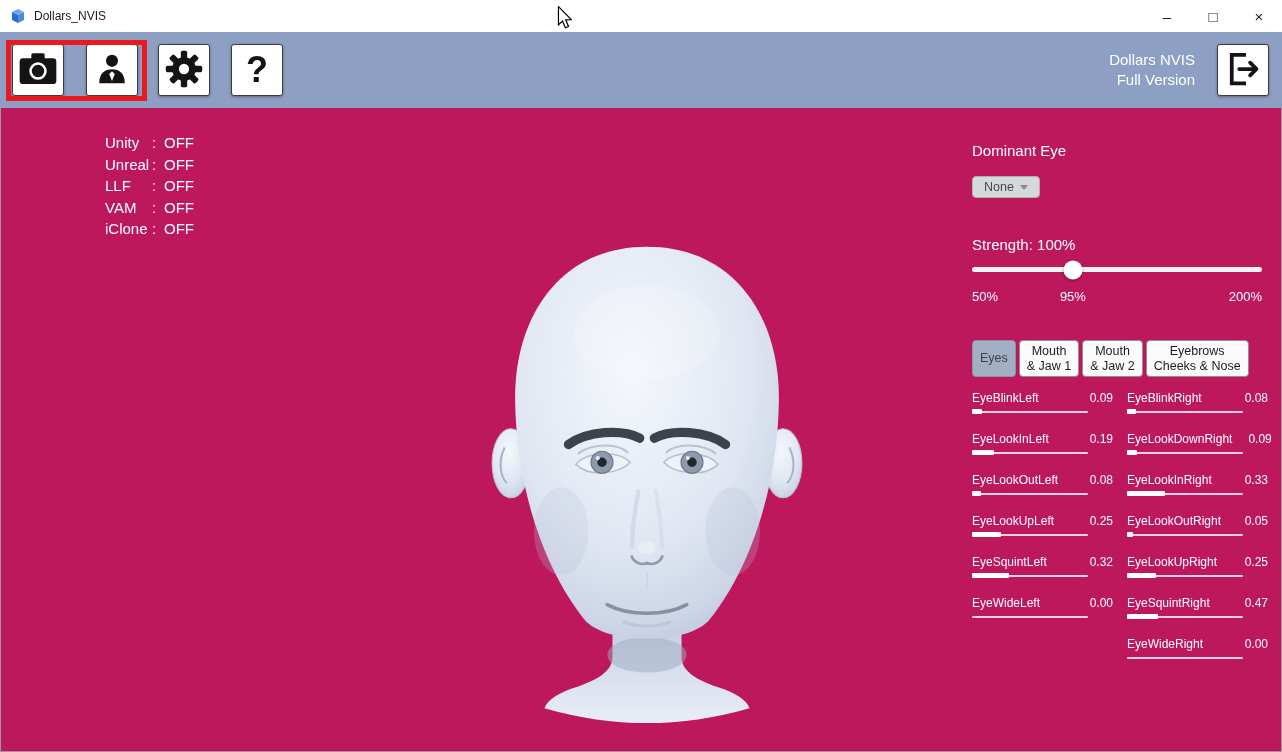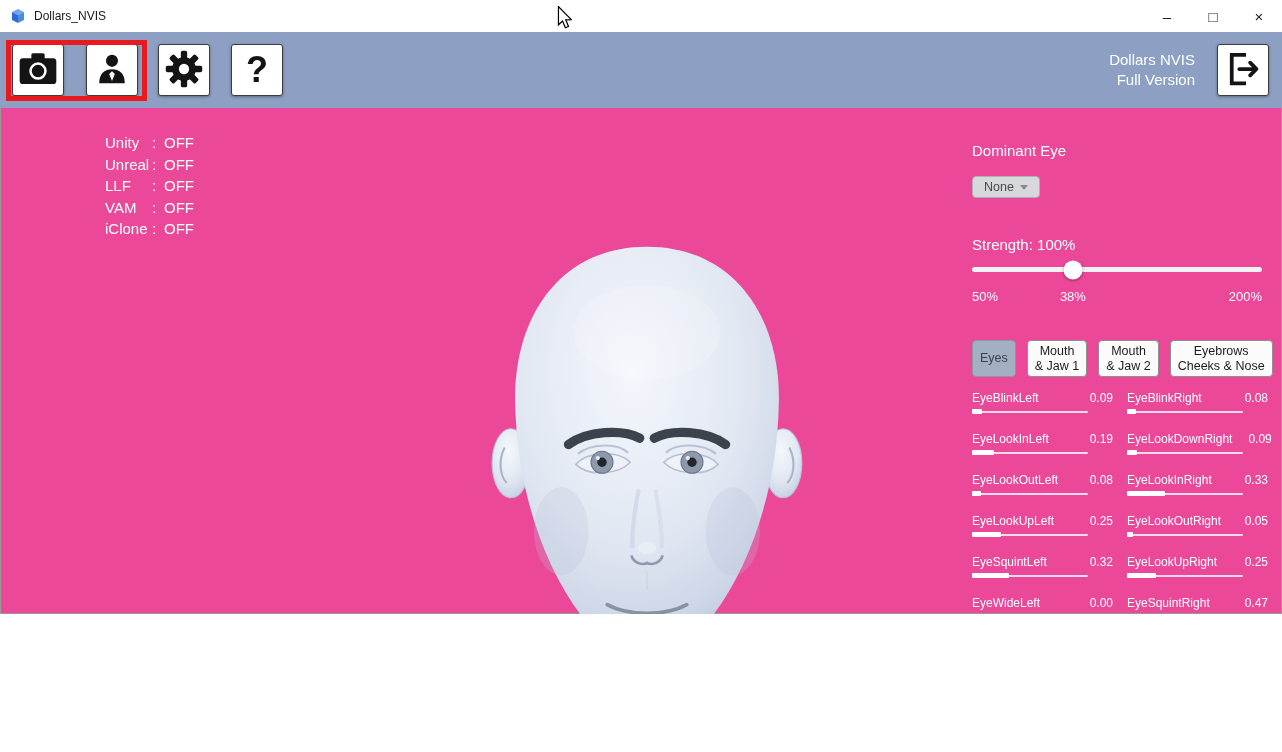--- a/index.html
+++ b/index.html
@@ -1,18 +1,18 @@
 <!DOCTYPE html>
 <html><head>
 <meta charset="utf-8">
 <style>
   * { margin:0; padding:0; box-sizing:border-box; }
   html,body { width:1282px; height:752px; overflow:hidden; }
   body { font-family:"Liberation Sans","DejaVu Sans",sans-serif; }
-  #app { position:relative; width:1282px; height:614px; background:#ec4899; overflow:hidden;
+  #app { position:relative; width:1282px; height:752px; background:#be185d; overflow:hidden;
          box-shadow: inset 0 0 0 1px #9a9a9a; }
 
   
   .titlebar { position:absolute; left:0; top:0; width:1282px; height:32px; background:#ffffff;
               display:flex; align-items:center; }
   .app-icon { margin-left:10px; width:16px; height:16px; display:flex; }
   .title-text { margin-left:8px; font-size:12px; color:#1b1b1b; }
   .win-btns { position:absolute; right:0; top:0; height:32px; display:flex; }
   .win-btn { width:46px; height:32px; display:flex; align-items:center; justify-content:center;
              font-size:15px; color:#222; cursor:pointer; background:transparent; border:none;
@@ -57,21 +57,21 @@
                   border-radius:3px; cursor:pointer; }
   .slider-handle { position:absolute; top:9.5px; width:19px; height:19px; background:#ffffff;
                    border-radius:50%; transform:translate(-50%,-50%);
                    box-shadow:0 1px 3px rgba(0,0,0,.4); cursor:pointer; }
   .slider-labels { position:absolute; left:972px; top:181px; width:290px; height:18px;
                    color:#ffffff; font-size:13px; }
   .sl-min { position:absolute; left:0; }
   .sl-mid { position:absolute; left:34.8%; transform:translateX(-50%); }
   .sl-max { position:absolute; right:0; }
 
-  .tabs { position:absolute; left:972px; top:232px; height:37px; display:flex; gap:11px; }
+  .tabs { position:absolute; left:972px; top:232px; height:37px; display:flex; gap:3px; }
   .tab { background:#fbfbfb; border:1px solid #8f8f8f; border-radius:4px; color:#1c1c1c;
          font-size:12.5px; line-height:1.15; padding:2px 7px; white-space:pre-line;
          text-align:center; display:flex; align-items:center; justify-content:center;
          cursor:pointer; font-family:inherit; }
   .tab.active { background:#a3b0c3; color:#39424f; border-color:#8896a8; }
 
   .param-col { position:absolute; top:283px; width:141px; }
   .param-col.left { left:972px; }
   .param-col.right { left:1127px; }
   .param { height:41px; }
@@ -264,21 +264,21 @@
     </div>
 
     <div class="panel-label strength-label">Strength: 100%</div>
 
     <div class="slider">
       <div class="slider-track"></div>
       <div class="slider-handle" style="left: 34.8%;"></div>
     </div>
     <div class="slider-labels">
       <span class="sl-min">50%</span>
-      <span class="sl-mid">38%</span>
+      <span class="sl-mid">95%</span>
       <span class="sl-max">200%</span>
     </div>
 
     <div class="tabs">
   <button class="tab active">Eyes</button>
 
   <button class="tab">Mouth
 &amp; Jaw 1</button>
 
   <button class="tab">Mouth

